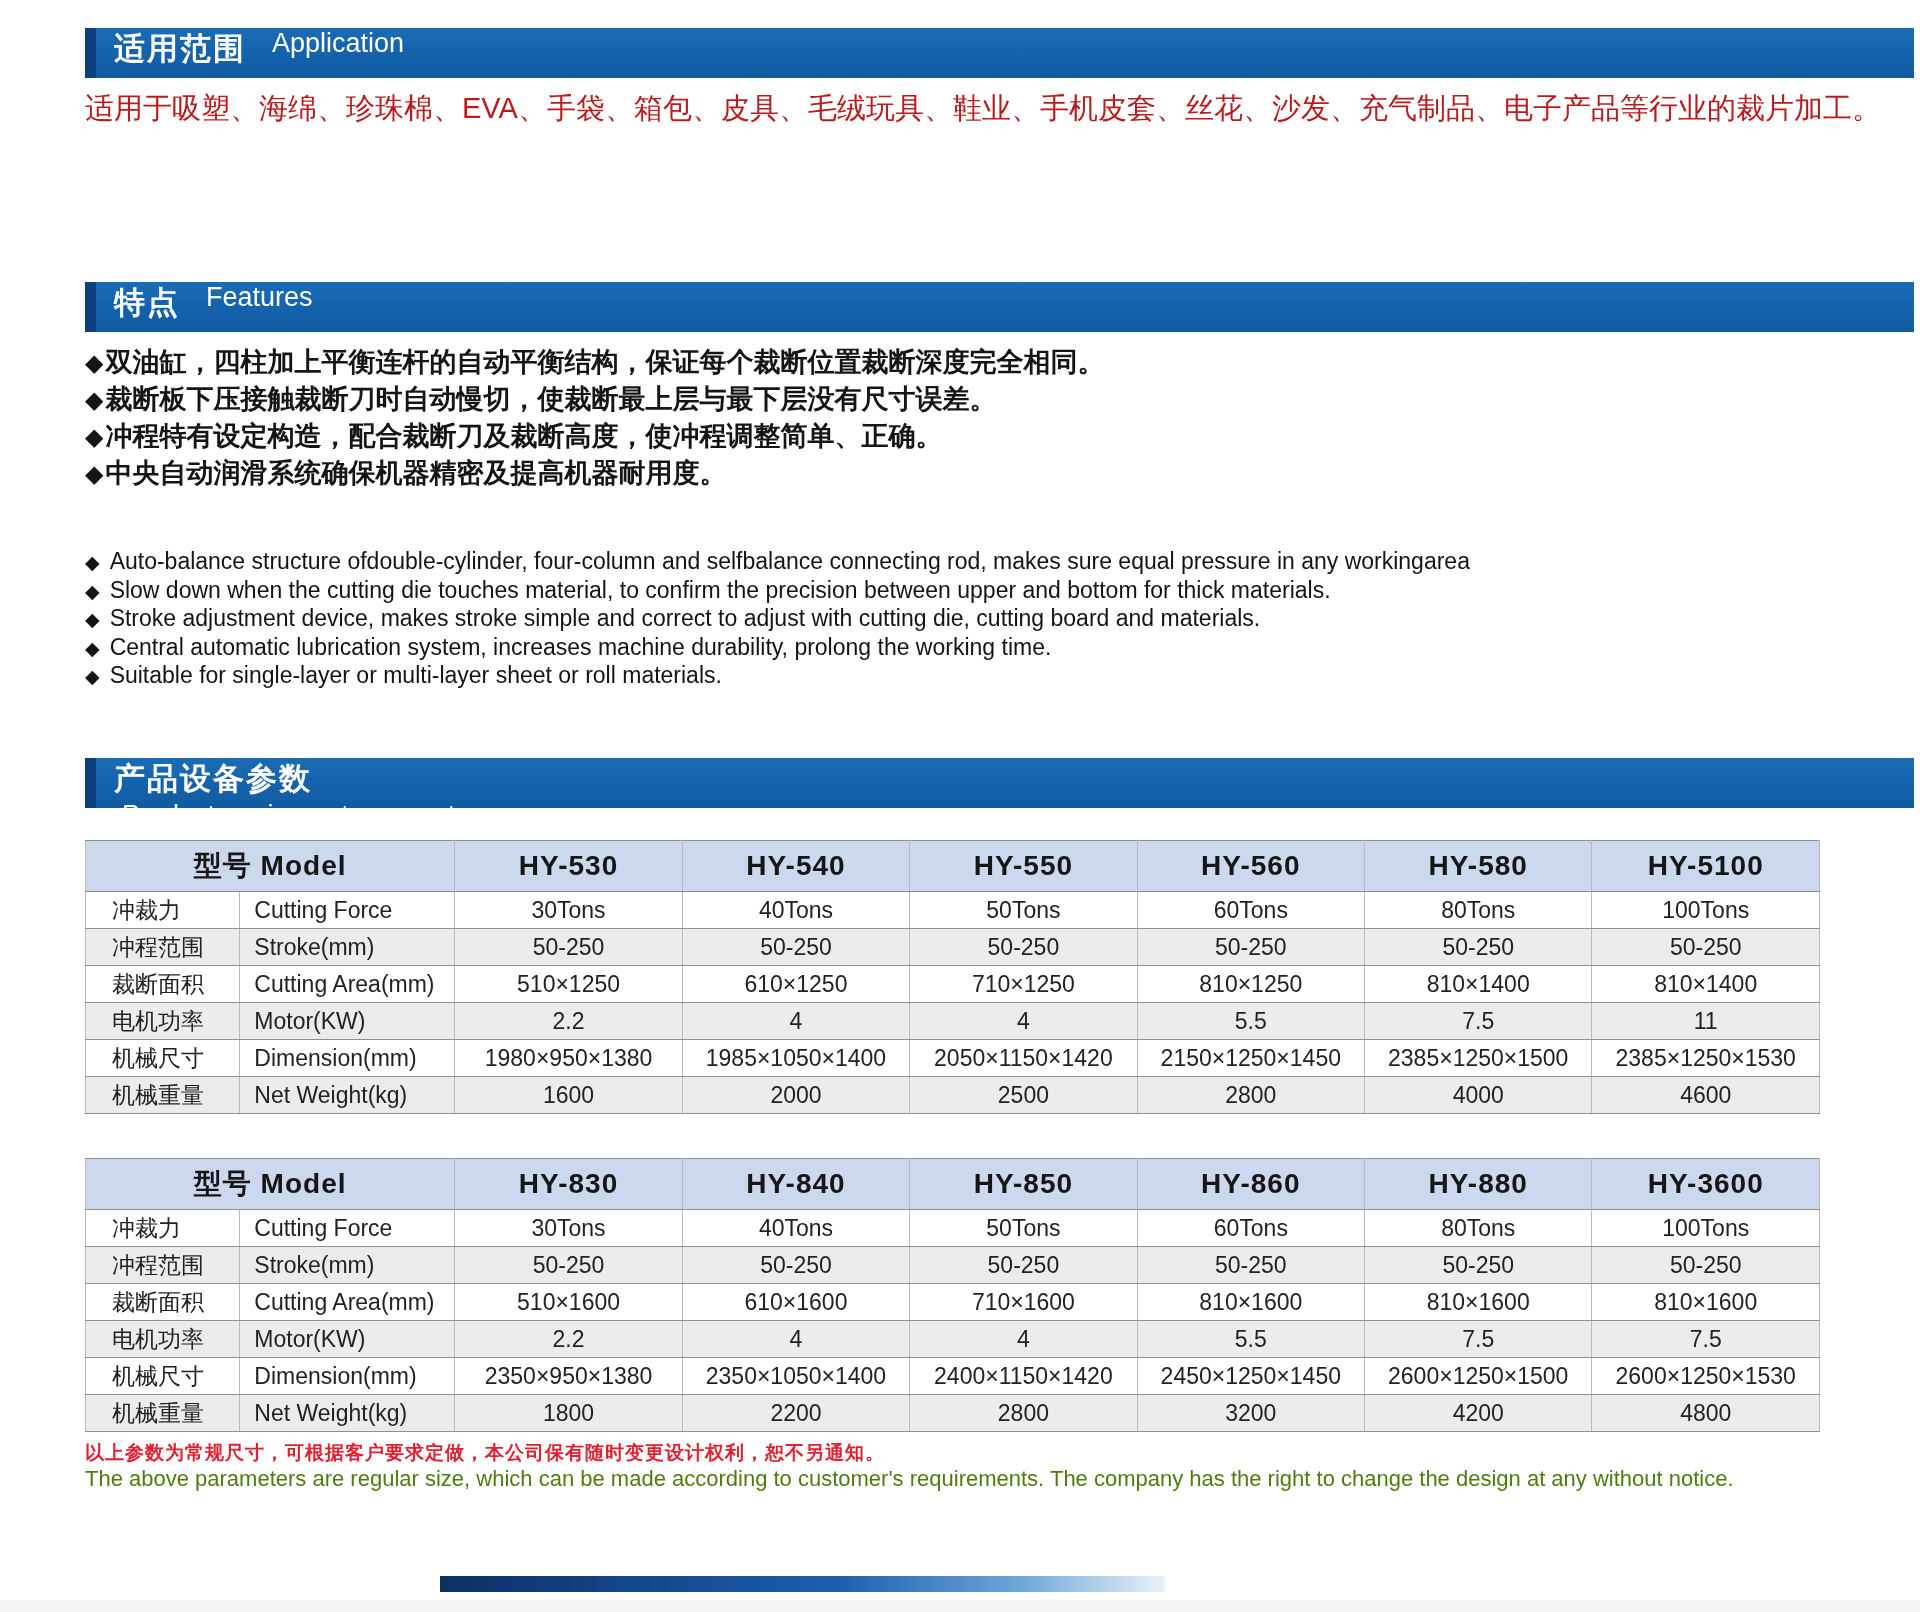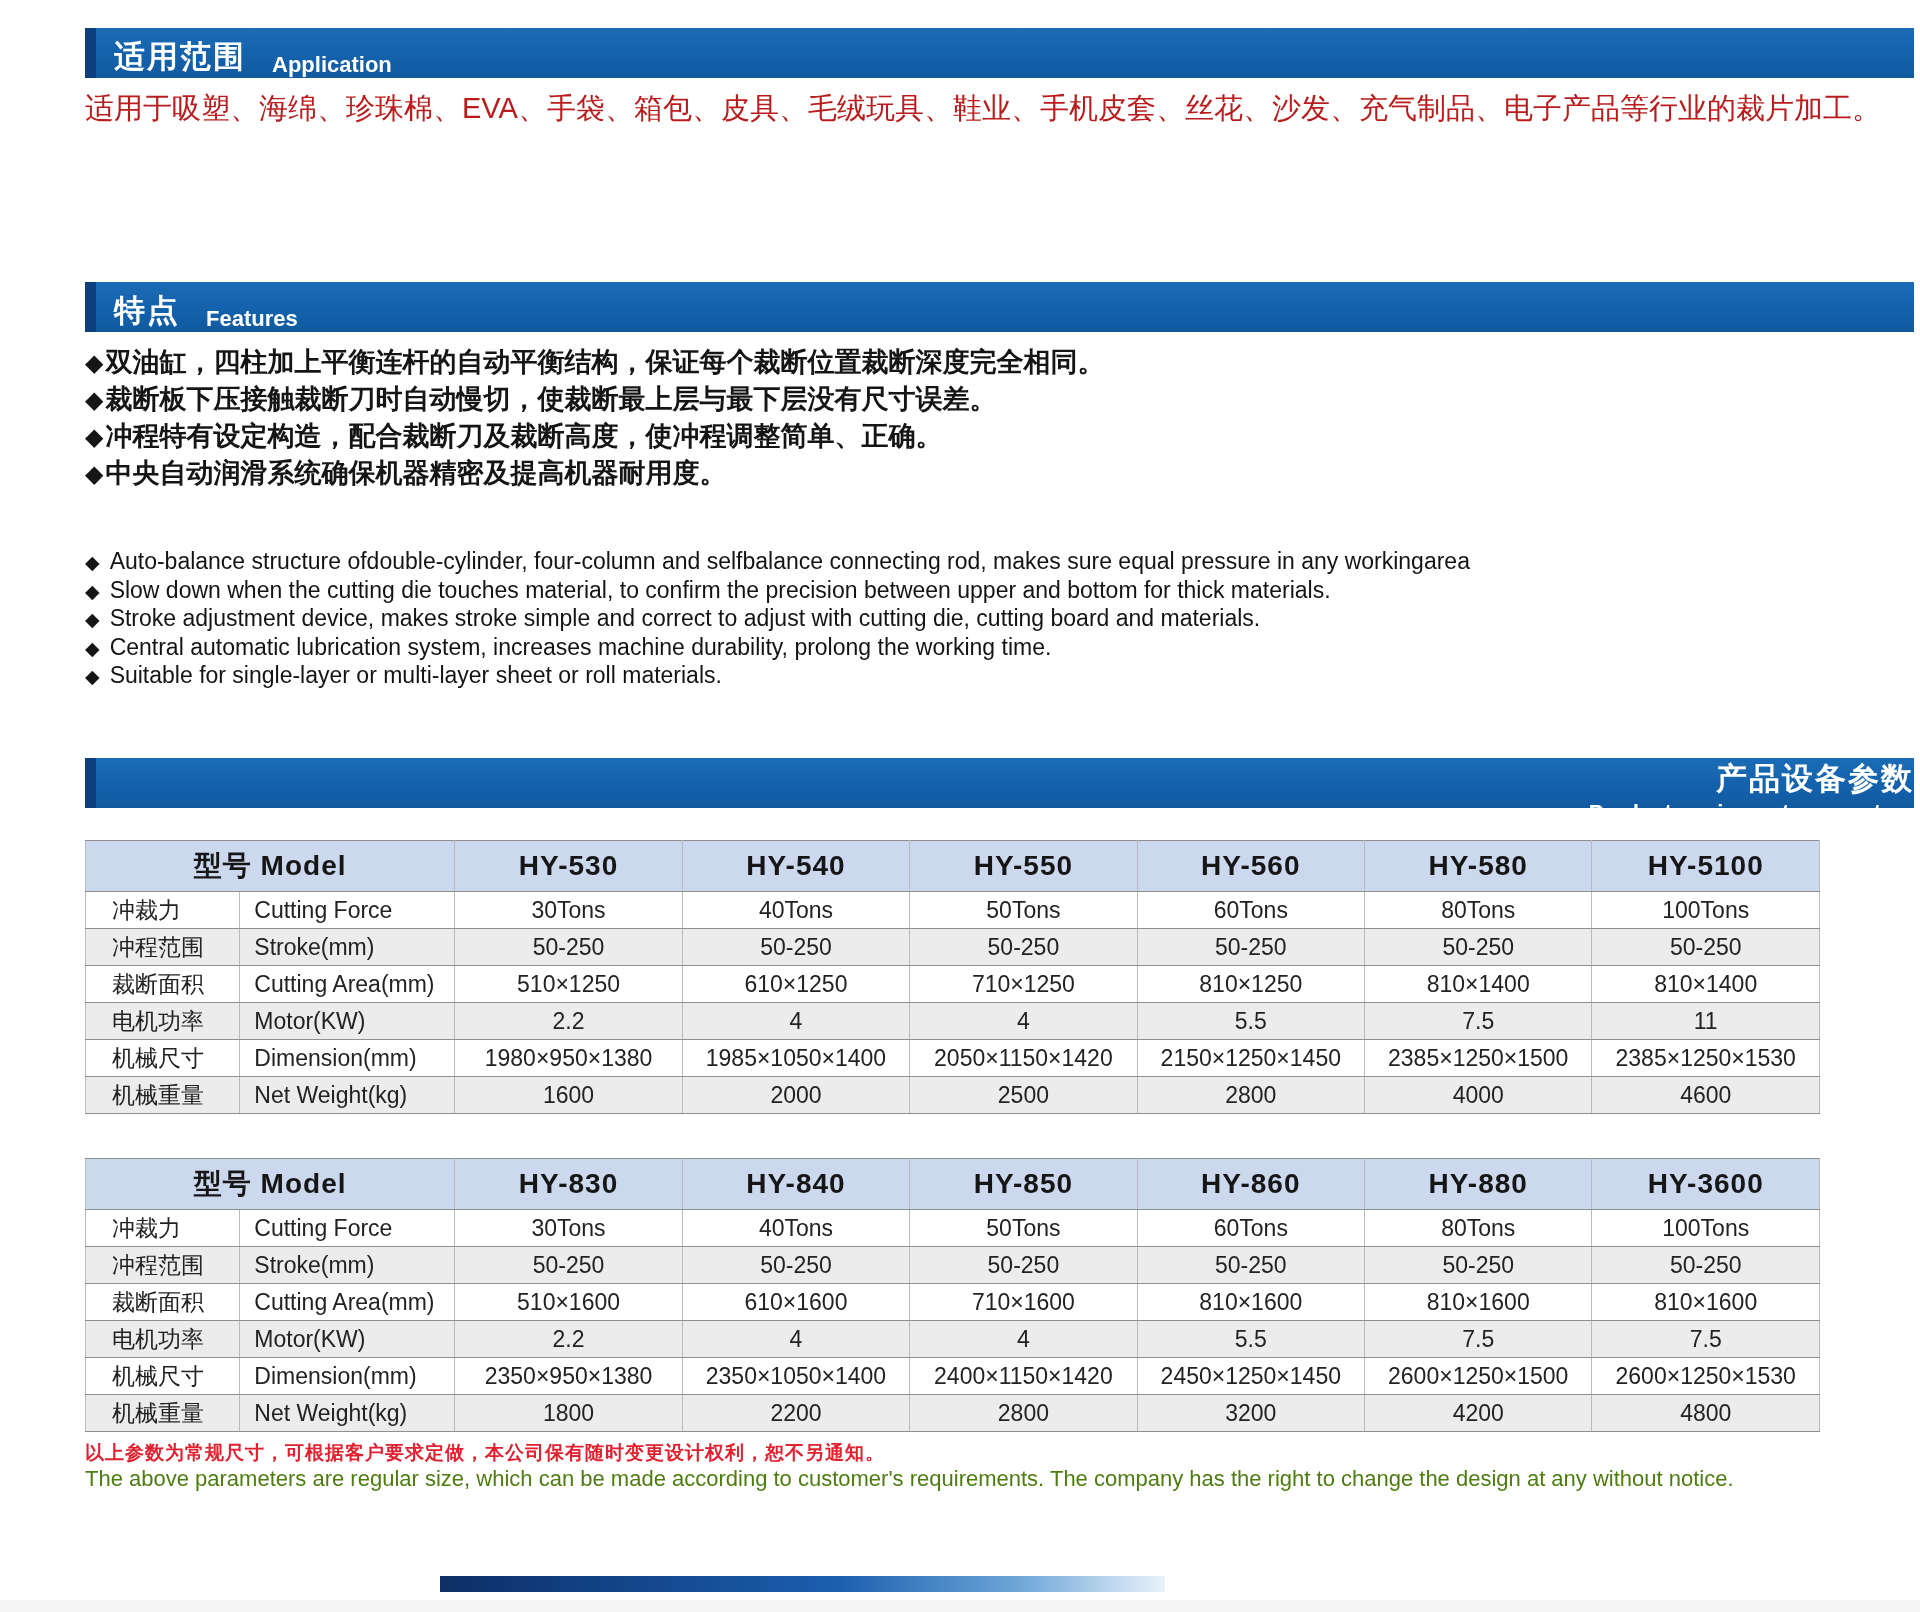--- a/index.html
+++ b/index.html
@@ -9,25 +9,25 @@
     background:#ffffff;
     font-family:"Liberation Sans","DejaVu Sans",sans-serif;
     color:#1a1a1a;
     overflow:hidden;
   }
   
   .section-bar{
     position:absolute;left:85px;right:6px;height:50px;
     background:linear-gradient(180deg,#1a6cb5 0%,#1461ac 55%,#115a9f 100%);
     border-left:11px solid #0d3e7e;
-    display:flex;align-items:flex-end;
+    display:flex;align-items:flex-start;
     color:#ffffff;
   }
   .bar-title-zh{font-size:31px;font-weight:bold;margin-left:18px;letter-spacing:2px;}
-  .bar-title-en{font-size:22px;font-weight:bold;margin-left:26px;letter-spacing:0;}
+  .bar-title-en{font-size:27px;font-weight:normal;margin-left:26px;letter-spacing:0;}
   .bar-application{top:28px;}
   .bar-features{top:282px;}
   .bar-params{top:758px;flex-direction:column;}
   
   .application-text{
     position:absolute;top:88px;left:85px;right:10px;margin:0;
     font-size:29px;line-height:40px;color:#b91c1c;font-weight:400;
   }
   
   ul.features{position:absolute;left:85px;right:20px;margin:0;padding:0;list-style:none;}

